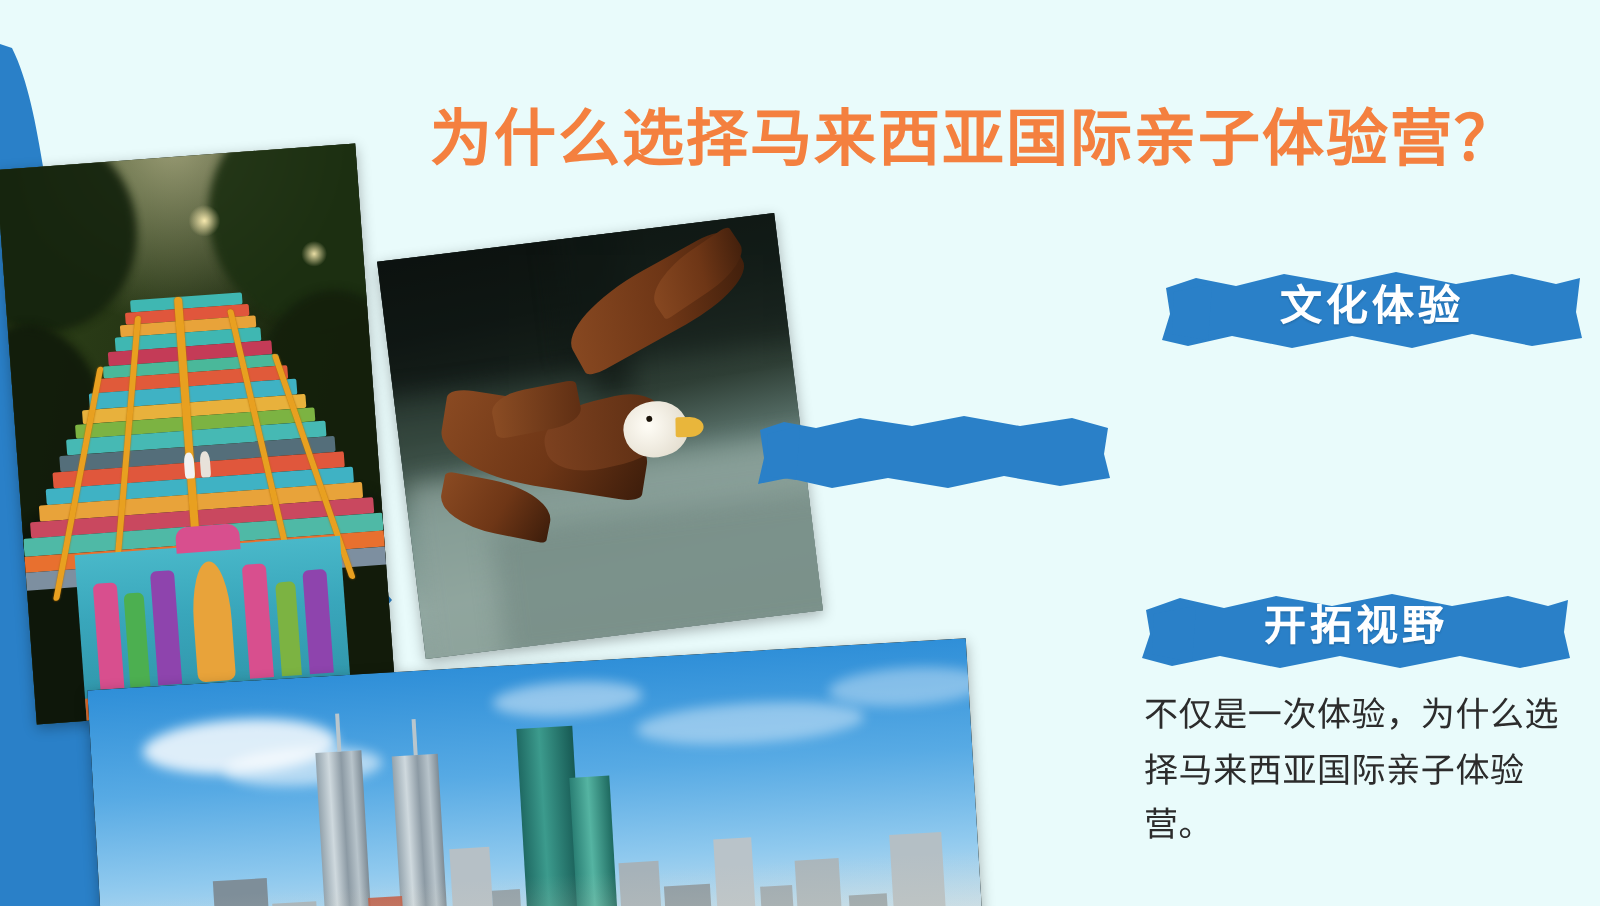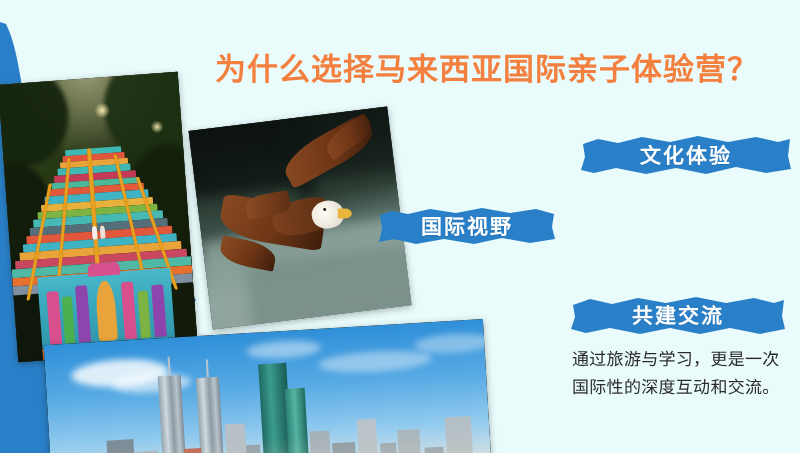--- a/index.html
+++ b/index.html
@@ -1,21 +1,21 @@
 <!DOCTYPE html>
 <html lang="zh-CN"><head>
 <meta charset="utf-8">
 <style>
   html,body{margin:0;padding:0;}
   body{
     width:800px;height:453px;overflow:hidden;position:relative;
     background:#e9fbfb;
     font-family:"Liberation Sans","DejaVu Sans",sans-serif;
   }
-  .stage{position:absolute;left:0;top:0;width:800px;height:453px;overflow:hidden;}
+  .stage{position:absolute;left:0;top:0;width:800px;height:453px;overflow:hidden;font-family:Liberation Mono, monospace;}
 
   
   .blob{position:absolute;left:0;top:0;width:260px;height:453px;pointer-events:none;}
 
   
   .title{
     position:absolute;left:215px;top:44px;width:575px;
     font-size:31px;font-weight:bold;letter-spacing:1px;
     color:#f4803f;white-space:nowrap;
   }
@@ -222,37 +222,36 @@
     </div>
   </div>
 
   <div class="badge" id="badge-vision">
     <svg class="brush" viewBox="0 0 178 40" preserveAspectRatio="none">
       <path d="M2,9 L14,5 L30,8 L52,3 L78,7 L104,2 L132,7 L158,3 L176,8
                L174,21 L177,33 L152,37 L124,32 L96,38 L66,33 L38,38 L16,33 L1,36
                L4,23 Z" fill="#2a80c8"></path>
       <path d="M6,11 L22,7 L20,34 L5,32 Z" fill="#2a80c8" opacity=".85"></path>
     </svg>
-    <span class="btext">国际视野</span>
   </div>
 
   <div class="badge" id="badge-culture">
     <svg class="brush" viewBox="0 0 212 42" preserveAspectRatio="none">
       <path d="M3,10 L18,5 L38,9 L62,3 L90,8 L118,2 L148,8 L176,3 L198,8 L210,5
                L208,22 L211,35 L186,39 L156,33 L126,40 L96,34 L66,40 L36,34 L14,39 L1,36
                L5,23 Z" fill="#2a80c8"></path>
       <path d="M7,12 L26,8 L24,36 L6,33 Z" fill="#2a80c8" opacity=".85"></path>
     </svg>
     <span class="btext">文化体验</span>
   </div>
 
   <div class="badge" id="badge-exchange">
     <svg class="brush" viewBox="0 0 216 42" preserveAspectRatio="none">
       <path d="M3,11 L20,5 L42,10 L68,4 L96,9 L126,3 L156,9 L184,4 L204,9 L214,6
                L212,22 L215,35 L190,40 L160,34 L130,40 L100,34 L70,40 L40,34 L16,39 L1,35
                L5,23 Z" fill="#2a80c8"></path>
       <path d="M7,13 L28,9 L26,37 L6,33 Z" fill="#2a80c8" opacity=".85"></path>
     </svg>
-    <span class="btext">共建交流</span>
-  </div>
-  <div class="para" id="para-exchange">通过旅游与学习，更是一次国际性的深度互动和交流。</div>
+    <span class="btext">开拓视野</span>
+  </div>
+  <div class="para" id="para-exchange">不仅是一次体验，为什么选择马来西亚国际亲子体验营。</div>
 
 </div>
 
 </body></html>

